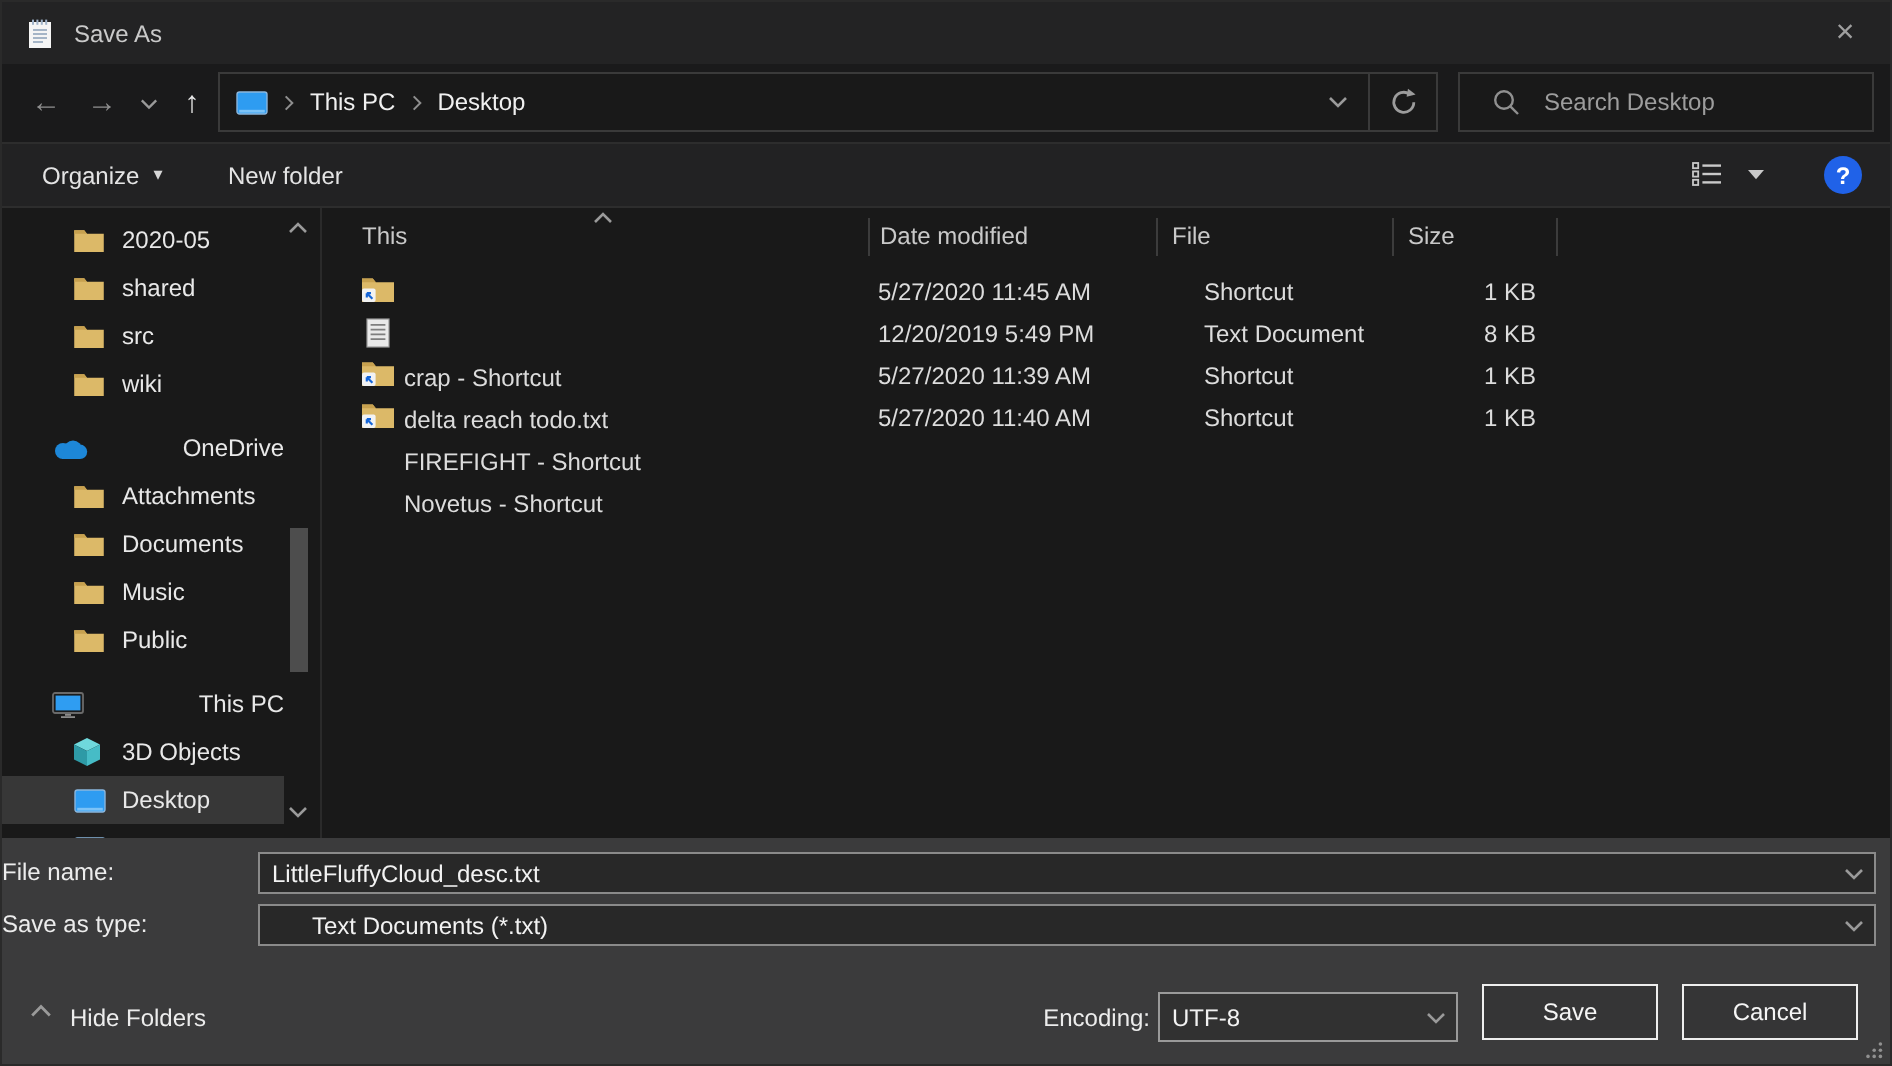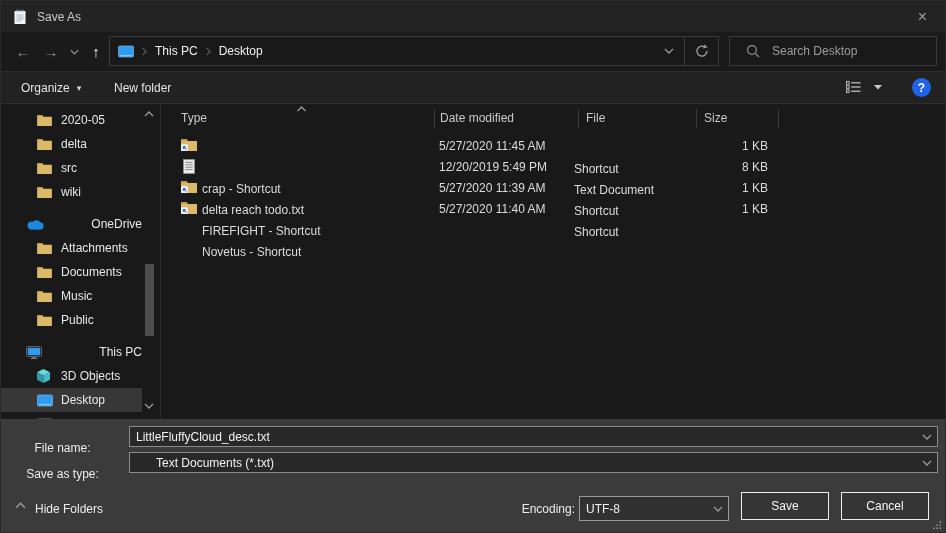--- a/index.html
+++ b/index.html
@@ -73,26 +73,26 @@
   .hc-date{left:272px;width:144px;padding-left:6px;}
   .hc-type{left:416px;width:118px;padding-left:8px;}
   .hc-size{left:534px;width:82px;padding-left:8px;}
   .hdiv{position:absolute;top:5px;width:1px;height:19px;background:#3c3c3c;}
   .sortcaret{position:absolute;left:134px;top:2px;}
   .frow{position:absolute;left:0;right:6px;height:21px;}
   .fic{position:absolute;left:19px;top:2px;width:16px;height:16px;}
   .fcell{position:absolute;top:0;line-height:21px;color:#dcdcdc;white-space:nowrap;}
   .c-name{left:40px;margin-top:43px;}
   .c-date{left:277px;}
-  .c-type{left:412px;margin-top:23px;}
+  .c-type{left:440px;}
   .c-size{left:534px;width:72px;text-align:right;}
 
   
   .panel{position:absolute;left:0;bottom:0;right:0;height:113px;background:#3b3b3c;}
-  .flabel{position:absolute;left:0;width:123px;text-align:center;color:#ececec;margin-top:12px;}
+  .flabel{position:absolute;left:0;width:123px;text-align:left;color:#ececec;}
   .fl-name{top:10px;}
   .fl-type{top:36px;}
   .combo{position:absolute;border:1px solid #8a8a8a;background:#282828;display:flex;align-items:center;}
   .cb-fname{left:128px;top:7px;width:809px;height:21px;}
   .cb-ftype{left:128px;top:33px;width:809px;height:21px;padding-left:20px;}
   .combo input{flex:1;min-width:0;background:transparent;border:none;outline:none;color:#f2f2f2;
                font:12px "Liberation Sans","DejaVu Sans",sans-serif;padding-left:6px;}
   .combo-text{flex:1;padding-left:6px;color:#f2f2f2;white-space:nowrap;overflow:hidden;}
   .cb-chev{width:20px;display:flex;justify-content:center;flex:0 0 auto;}
   .hidefolders{position:absolute;left:14px;top:83px;display:flex;align-items:flex-start;gap:9px;color:#ececec;}
@@ -294,21 +294,21 @@
             </svg>
           </span>
         <span>2020-05</span>
       </div>
       <div class="titem lvl2">
         <span class="tic">
             <svg width="15" height="12">
               <use href="#i-folder"></use>
             </svg>
           </span>
-        <span>delta</span>
+        <span>shared</span>
       </div>
       <div class="titem lvl2">
         <span class="tic">
             <svg width="15" height="12">
               <use href="#i-folder"></use>
             </svg>
           </span>
         <span>src</span>
       </div>
       <div class="titem lvl2">
@@ -406,21 +406,21 @@
       </div>
     </div>
 
     <div class="list">
       <div class="lhead">
         <span class="sortcaret">
             <svg width="11" height="6">
               <use href="#i-chev-up"></use>
             </svg>
           </span>
-        <div class="hc hc-name">Type</div>
+        <div class="hc hc-name">This</div>
         <div class="hc hc-date">Date modified</div>
         <div class="hc hc-type">File</div>
         <div class="hc hc-size">Size</div>
         <span class="hdiv" style="left:272px"></span>
         <span class="hdiv" style="left:416px"></span>
         <span class="hdiv" style="left:534px"></span>
         <span class="hdiv" style="left:616px"></span>
       </div>
 
       <div class="frow" style="top:32px">

